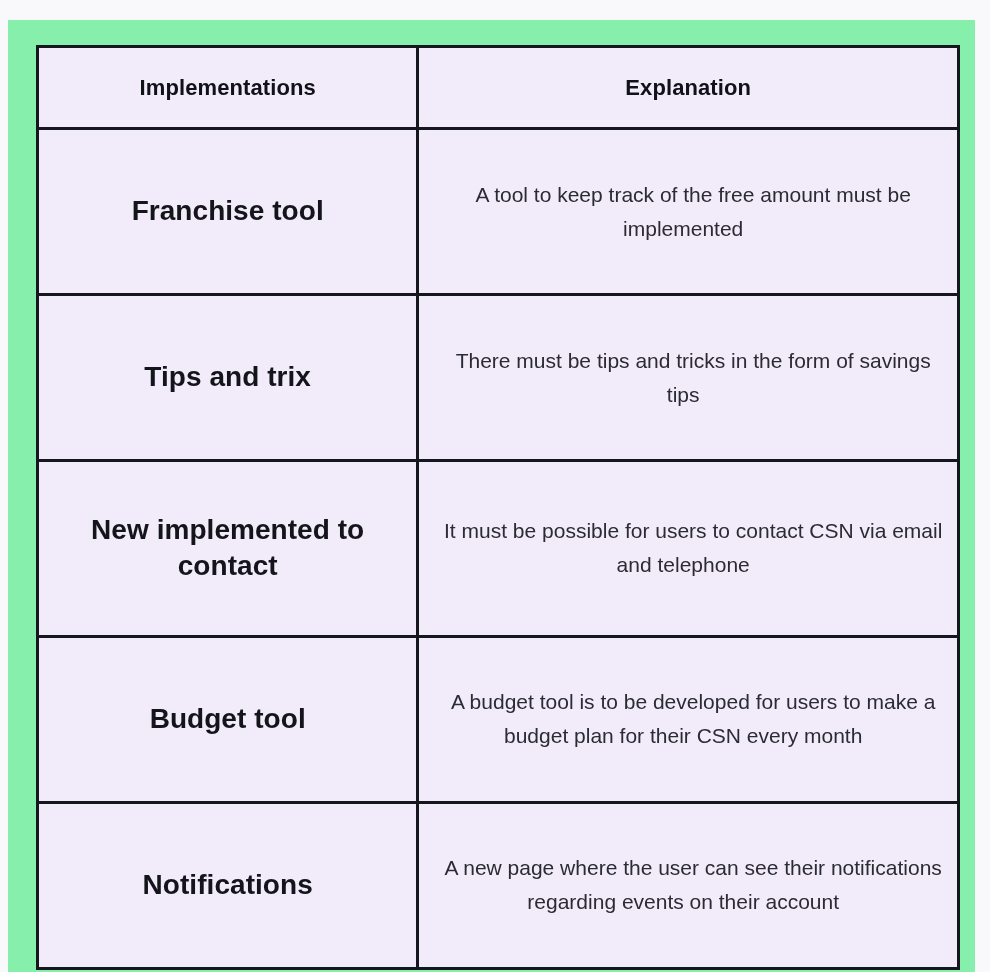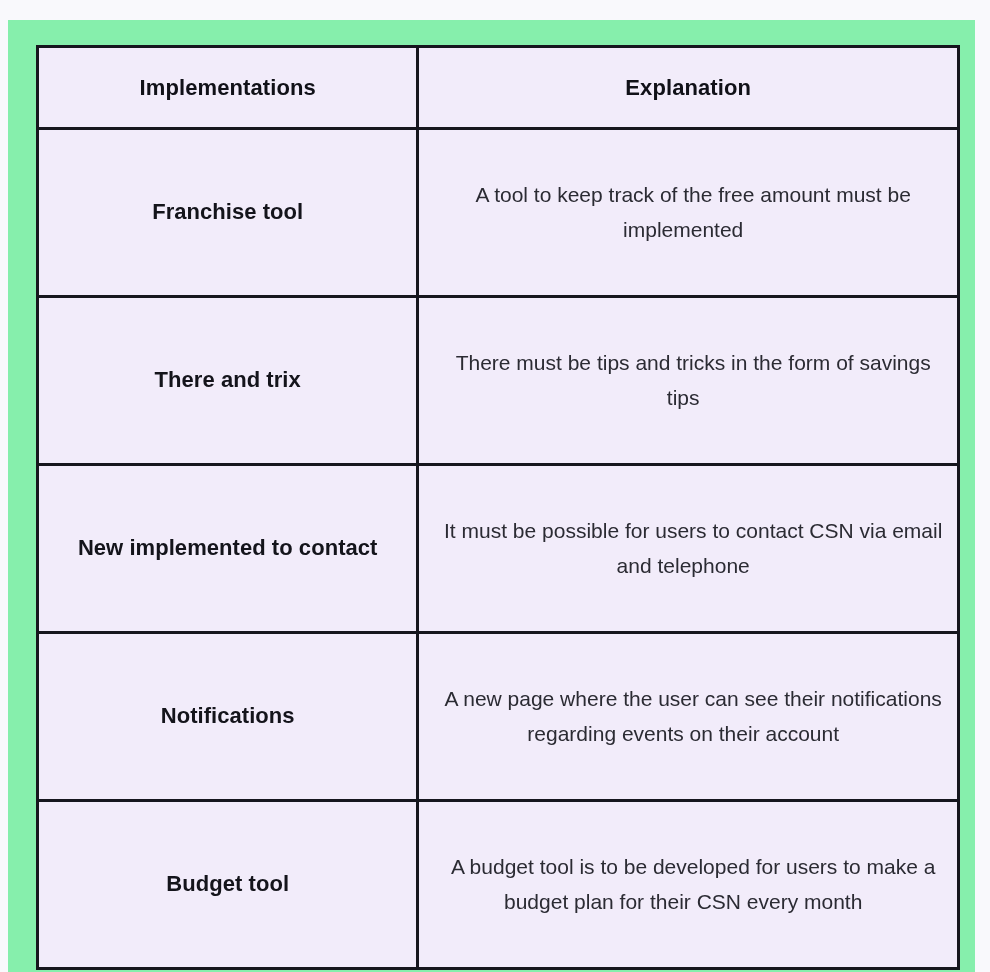--- a/index.html
+++ b/index.html
@@ -62,21 +62,21 @@
   .header-label {
     font-size: 22px;
     font-weight: bold;
     color: #111118;
     letter-spacing: 0.1px;
     line-height: 1.25;
   }
 
   
   .impl-label {
-    font-size: 22px;
+    font-size: 28px;
     font-weight: bold;
     color: #14141b;
     letter-spacing: 0.05px;
     line-height: 1.3;
   }
 
   
   .expl-text {
     font-size: 21px;
     font-weight: normal;
@@ -117,52 +117,52 @@
           <td class="impl-cell">
             <span class="impl-label">Franchise tool</span>
           </td>
           <td class="expl-cell">
             <span class="expl-text">A tool to keep track of the free amount must be implemented</span>
           </td>
         </tr>
 
         <tr>
           <td class="impl-cell">
-            <span class="impl-label">There and trix</span>
+            <span class="impl-label">Tips and trix</span>
           </td>
           <td class="expl-cell">
             <span class="expl-text">There must be tips and tricks in the form of savings tips</span>
           </td>
         </tr>
 
         <tr>
           <td class="impl-cell">
             <span class="impl-label">New implemented to contact</span>
           </td>
           <td class="expl-cell">
             <span class="expl-text">It must be possible for users to contact CSN via email and telephone</span>
           </td>
         </tr>
 
 
         <tr>
           <td class="impl-cell">
-            <span class="impl-label">Notifications</span>
+            <span class="impl-label">Budget tool</span>
           </td>
           <td class="expl-cell">
-            <span class="expl-text">A new page where the user can see their notifications regarding events on their account</span>
+            <span class="expl-text">A budget tool is to be developed for users to make a budget plan for their CSN every month</span>
           </td>
         </tr>
 
         <tr>
           <td class="impl-cell">
-            <span class="impl-label">Budget tool</span>
+            <span class="impl-label">Notifications</span>
           </td>
           <td class="expl-cell">
-            <span class="expl-text">A budget tool is to be developed for users to make a budget plan for their CSN every month</span>
+            <span class="expl-text">A new page where the user can see their notifications regarding events on their account</span>
           </td>
         </tr>
 
       </tbody>
     </table>
   </div>
 
 </div>
 
 </body></html>

